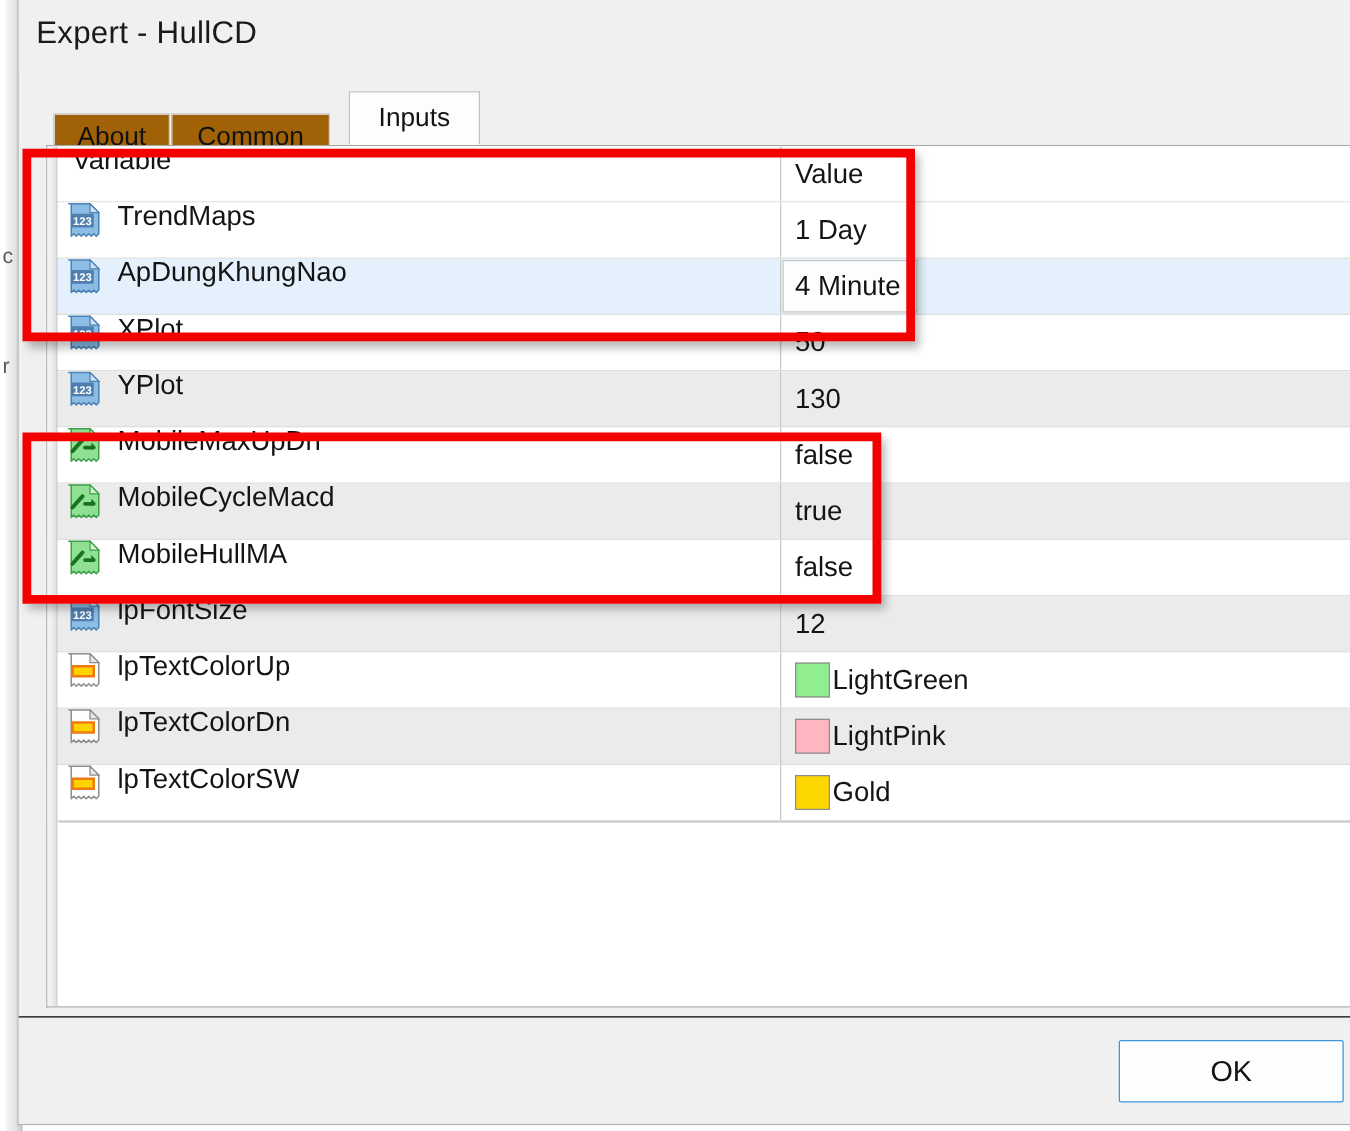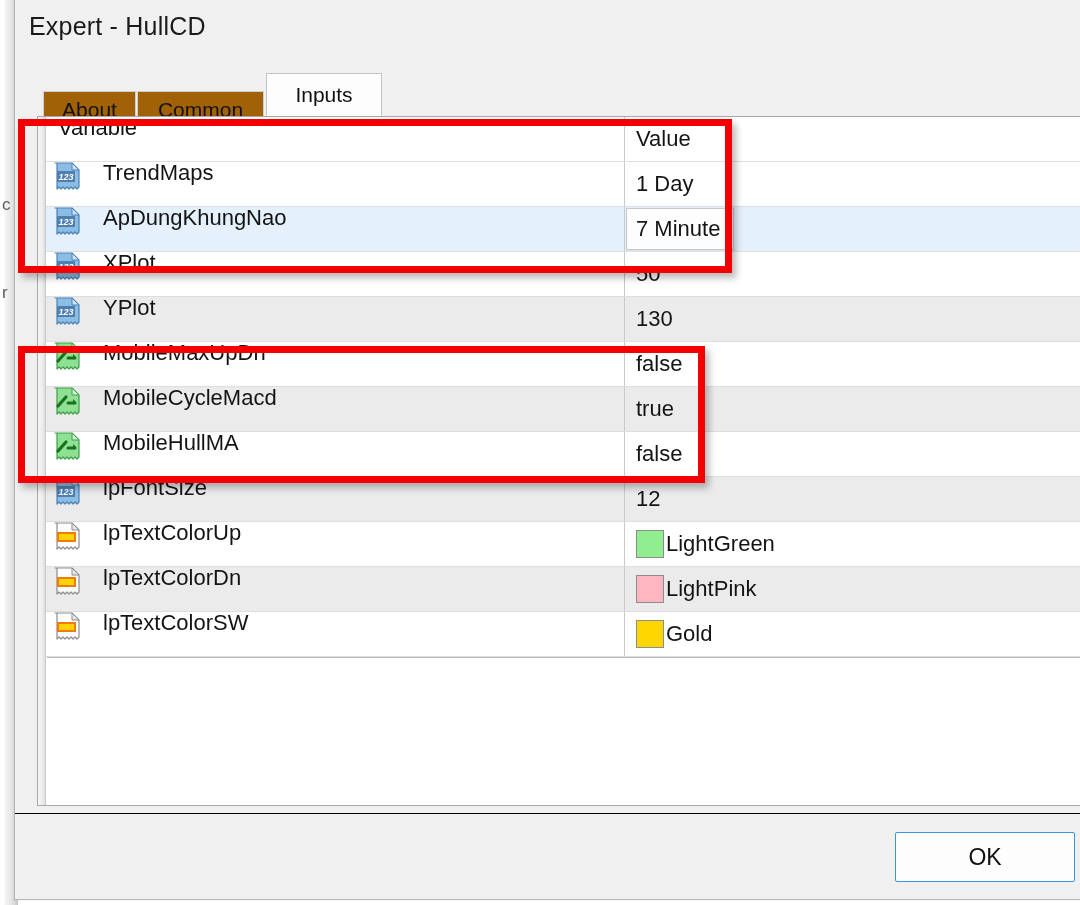--- a/index.html
+++ b/index.html
@@ -72,21 +72,21 @@
   }
   .tab.active {
     top: 0; height: 43px;
     background: #fdfdfd;
     border: 1px solid #c4c4c4;
     border-bottom: 1px solid #fdfdfd;
     z-index: 4;
   }
   #tab-about   { left: 18px;  width: 93px; }
   #tab-common  { left: 112px; width: 127px; }
-  #tab-inputs  { left: 241px; width: 116px; }
+  #tab-inputs  { left: 254px; width: 105px; }
 
   
   #grid-panel {
     position: absolute;
     left: 22px; top: 116px;
     width: 1046px; height: 690px;
     background: #ffffff;
     border: 1px solid #a8a8a8;
     border-right: none;
     overflow: hidden;
@@ -147,24 +147,23 @@
   .swatch {
     width: 28px; height: 28px;
     border: 1px solid #8d8d8d;
     margin-right: 2px;
     flex: none;
   }
 
   
   .icon {
     width: 28px; height: 30px;
-    margin-right: 22px;
+    margin-right: 13px;
     flex: none;
     position: relative;
-    font-style: italic;
   }
   .icon svg { display: block; }
 
   
   #bottombar {
     position: absolute; left: 0; bottom: 0; width: 100%; height: 86px;
     background: #f0f0f0;
     border-top: 1px solid #000000;
   }
   #ok-button {
@@ -253,21 +252,21 @@
               <path d="M2 1 h17 l7 7 v17 l-2 2 -2 -2 -2 2 -2 -2 -2 2 -2 -2 -2 2 -2 -2 -2 2 -2 -2 -2 2 V1z" fill="#8cbde4" stroke="#4b82b5" stroke-width="1.2" stroke-linejoin="round"></path>
               <path d="M19 1 l7 7 h-7z" fill="#cde3f5" stroke="#4b82b5" stroke-width="1"></path>
               <rect x="4" y="9" width="18" height="11" fill="#4e7fb0"></rect>
               <text x="13" y="18" font-size="9" font-family="Liberation Sans, sans-serif" fill="#ffffff" text-anchor="middle" font-weight="bold">123</text>
             </svg>
           </span>
           <span class="label">ApDungKhungNao</span>
         </div>
       </div>
       <div class="edit-cell" style="top:91px">
-        <span class="valtext">7 Minute</span>
+        <span class="valtext">4 Minute</span>
       </div>
 
       <div class="row" style="top:135px">
         <div class="cell-var">
           <span class="icon">
             <svg width="28" height="30" viewBox="0 0 28 30">
               <path d="M2 1 h17 l7 7 v17 l-2 2 -2 -2 -2 2 -2 -2 -2 2 -2 -2 -2 2 -2 -2 -2 2 -2 -2 -2 2 V1z" fill="#8cbde4" stroke="#4b82b5" stroke-width="1.2" stroke-linejoin="round"></path>
               <path d="M19 1 l7 7 h-7z" fill="#cde3f5" stroke="#4b82b5" stroke-width="1"></path>
               <rect x="4" y="9" width="18" height="11" fill="#4e7fb0"></rect>
               <text x="13" y="18" font-size="9" font-family="Liberation Sans, sans-serif" fill="#ffffff" text-anchor="middle" font-weight="bold">123</text>

